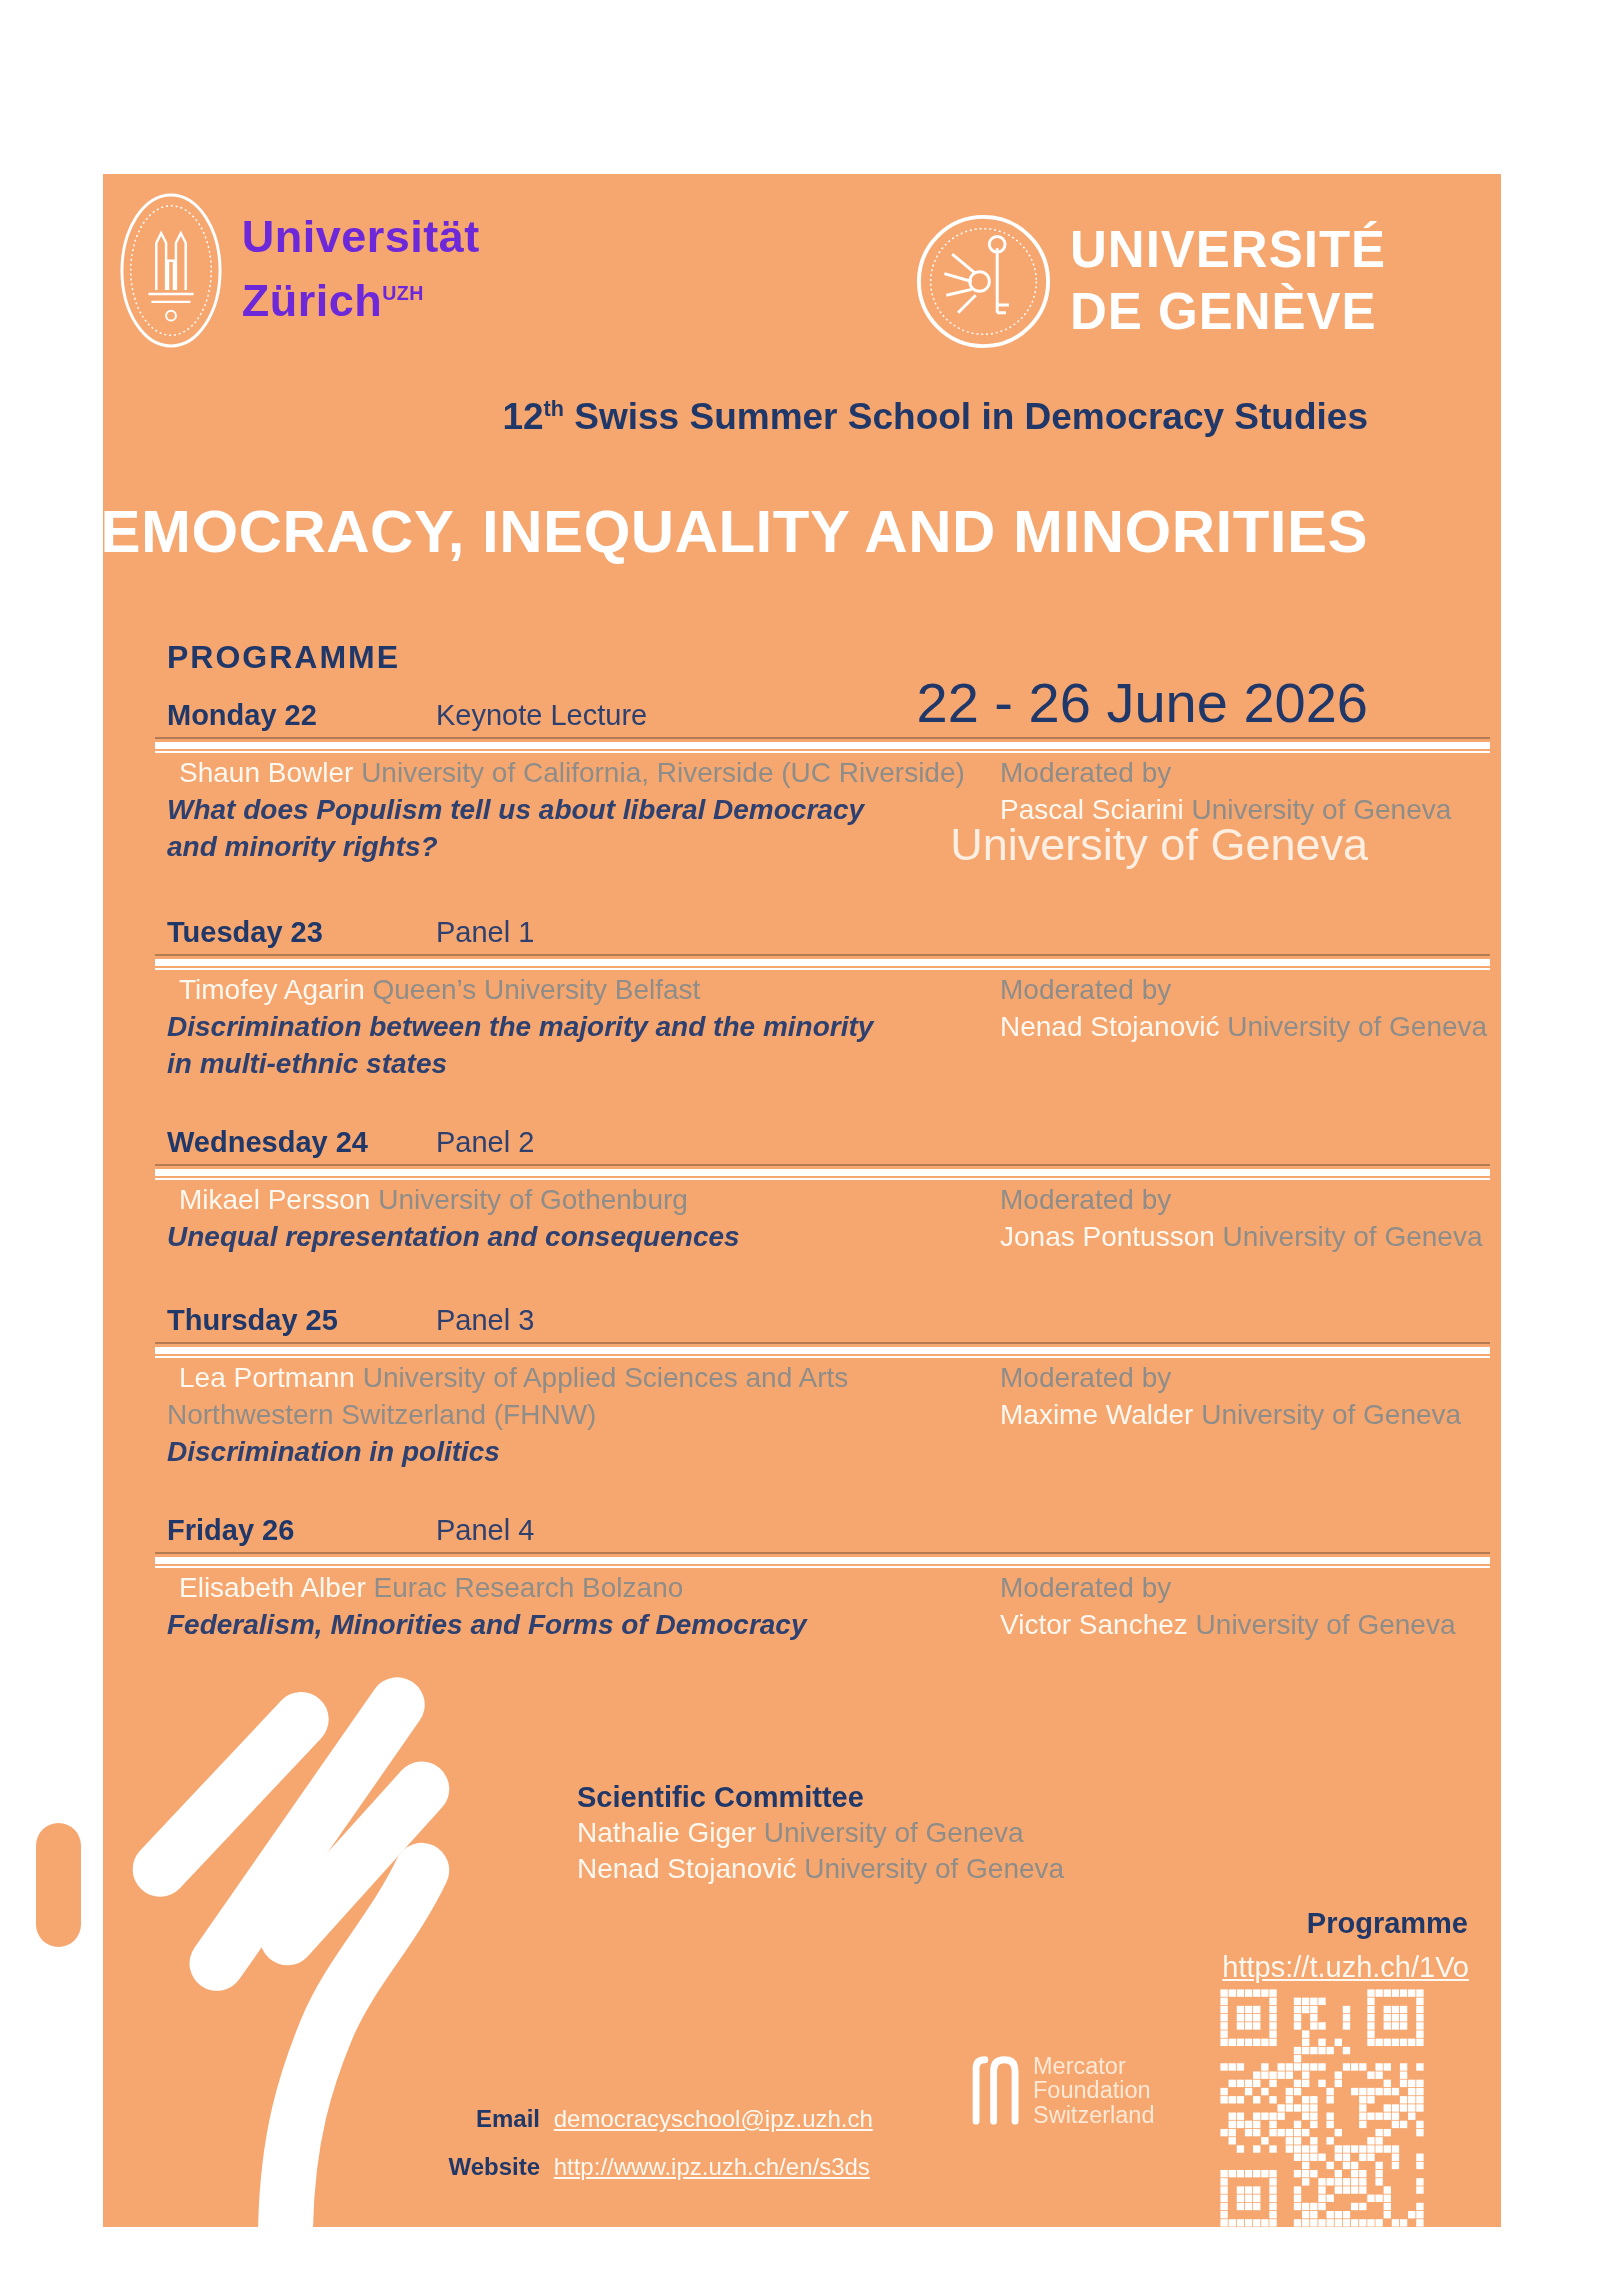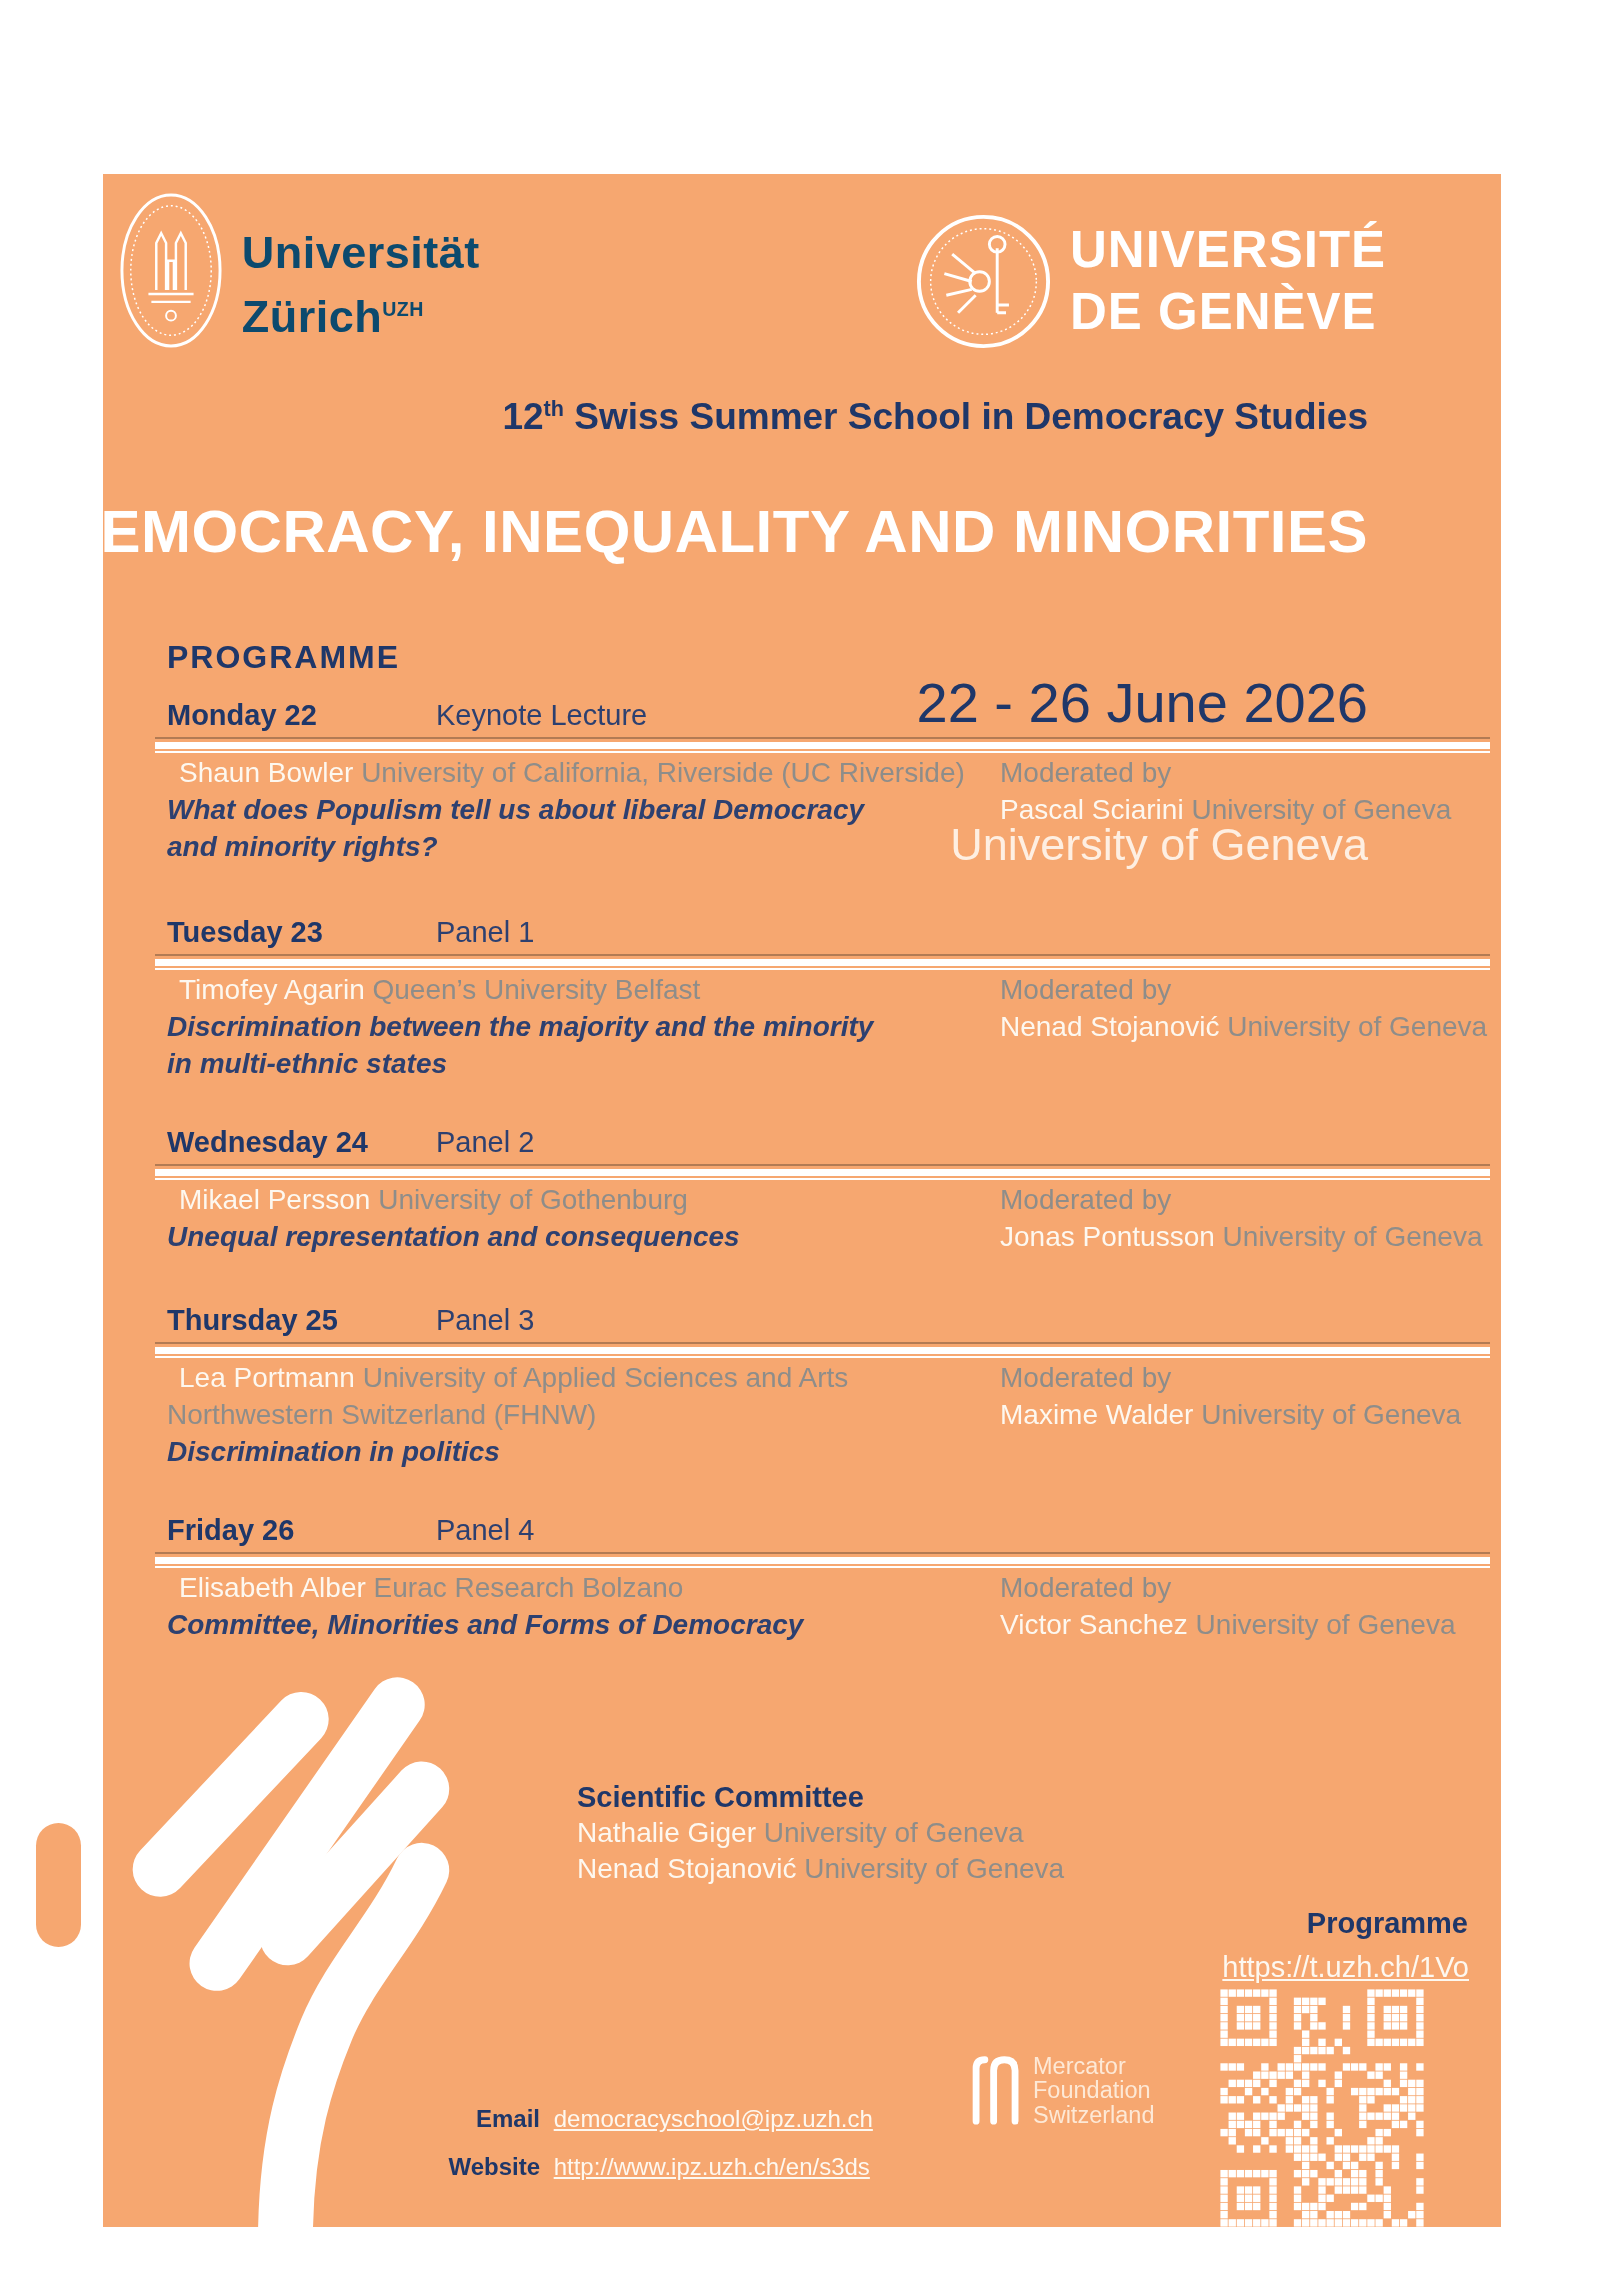--- a/index.html
+++ b/index.html
@@ -15,21 +15,21 @@
     font-family:"Liberation Sans","DejaVu Sans",sans-serif;
   }
   .page{position:relative;width:1621px;height:2293px;background:#ffffff;overflow:hidden;}
   .poster{
     position:absolute;left:103px;top:174px;width:1398px;height:2053px;
     background:var(--orange);overflow:hidden;
   }
   
   .uzh-logo{position:absolute;left:15.7px;top:17.6px;}
   .uzh-seal{position:absolute;left:0;top:0;}
-  .uzh-wordmark{position:absolute;left:123px;top:32px;color:#0c4a6e;font-weight:700;
+  .uzh-wordmark{position:absolute;left:123px;top:16px;color:#6d28d9;font-weight:700;
     font-size:45px;line-height:57px;letter-spacing:0.5px;white-space:nowrap;}
   .uzh-sup{font-size:19.6px;vertical-align:super;font-weight:700;}
   .unige-logo{position:absolute;left:812px;top:35px;}
   .unige-seal{position:absolute;left:0;top:3.9px;}
   .unige-wordmark{position:absolute;left:155px;top:9.8px;color:#fff;font-weight:700;
     font-size:51px;line-height:62px;letter-spacing:1px;white-space:nowrap;}
   
   .subtitle{position:absolute;right:133px;top:222px;font-size:37px;font-weight:600;
     color:var(--navy);white-space:nowrap;}
   .subtitle sup{font-size:21.6px;}
@@ -242,21 +242,21 @@
       <div class="rule">
           <div class="rl-dark"></div>
           <div class="rl-gap1"></div>
           <div class="rl-white"></div>
           <div class="rl-gap2"></div>
           <div class="rl-thin"></div>
         </div>
       <div class="speaker-block">
         <div class="line1"><span class="name">Elisabeth Alber</span> <span class="affil">Eurac Research Bolzano</span></div>
 
-        <div class="talk">Committee, Minorities and Forms of Democracy</div>
+        <div class="talk">Federalism, Minorities and Forms of Democracy</div>
 
       </div>
       <div class="mod-block">
         <div class="mod-label">Moderated by</div>
         <div><span class="name">Victor Sanchez</span> <span class="affil">University of Geneva</span></div>
       </div>
     </section>
 
     <div class="committee">
       <div class="committee-heading">Scientific Committee</div>

